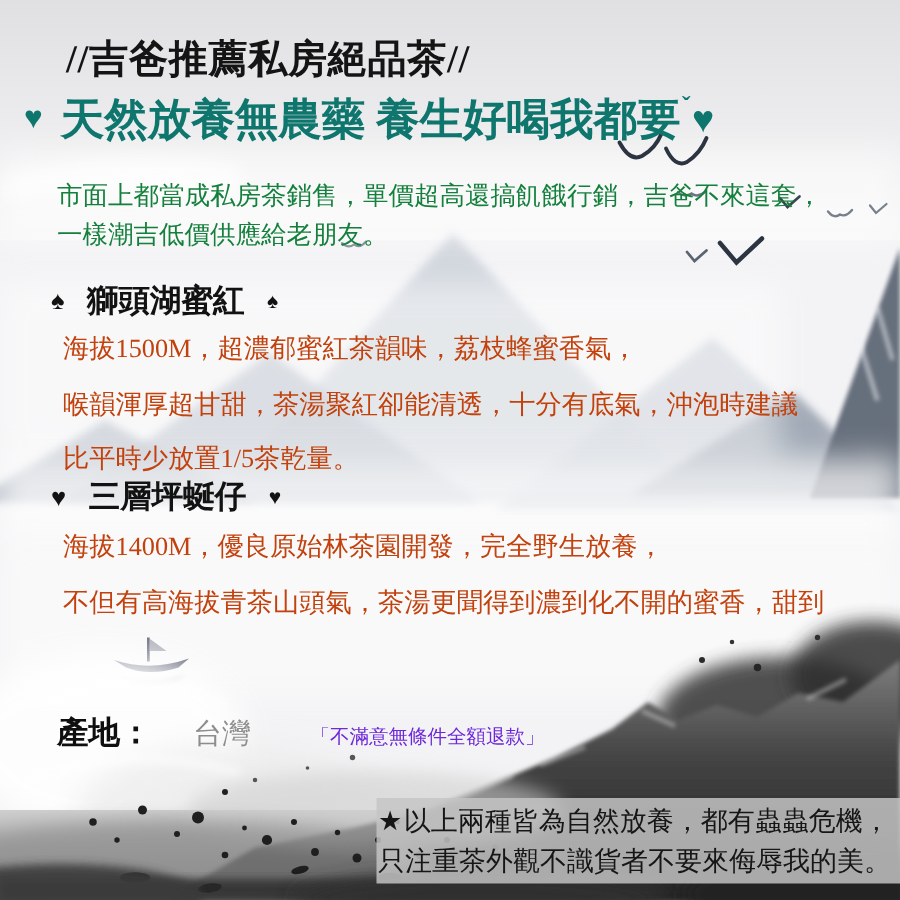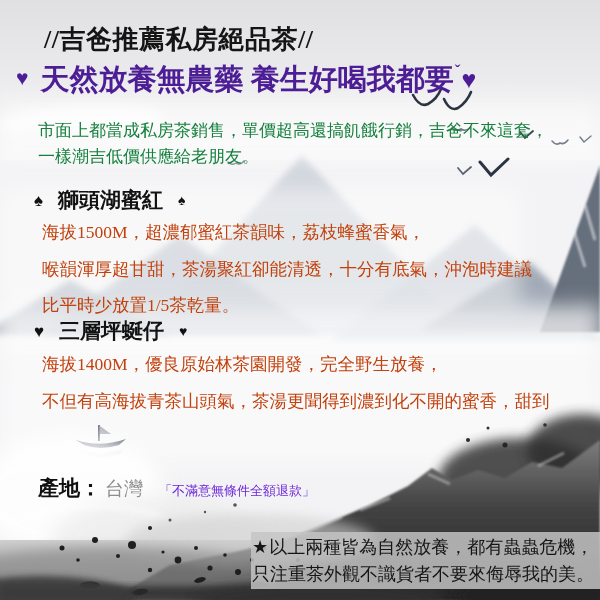--- a/index.html
+++ b/index.html
@@ -6,37 +6,37 @@
   .poster{
     position:relative;width:600px;height:600px;overflow:hidden;
     font-family:"Liberation Serif","DejaVu Serif",serif;
     background:#f3f3f5;
   }
   .bg{position:absolute;left:0;top:0;width:600px;height:600px;}
   .layer{position:absolute;white-space:nowrap;}
 
   .title{left:44px;top:22px;font-size:26px;font-weight:700;color:#141414;letter-spacing:.5px;}
 
-  .subtitle{left:16px;top:60px;font-size:29px;font-weight:700;color:#4c1d95;}
+  .subtitle{left:16px;top:60px;font-size:29px;font-weight:700;color:#0f766e;}
   .subtitle .heart-l{font-size:21px;vertical-align:4px;margin-right:12px;}
   .subtitle .heart-r{font-size:25px;vertical-align:1px;}
   .subtitle .accent{font-size:17px;position:relative;top:-13px;margin:0 1px 0 1px;}
 
   .intro{left:38px;top:118px;font-size:17px;line-height:26px;color:#15803d;}
 
   .sec-head{font-size:21px;font-weight:700;color:#121212;}
   .sec-head .suit-l{font-size:17px;margin-right:15px;vertical-align:1px;}
   .sec-head .suit-r{font-size:14px;margin-left:15px;vertical-align:2px;}
   .sec-body{font-size:17.5px;line-height:36.5px;color:#c2410c;}
   .sec1-head{left:34px;top:186px;}
   .sec1-body{left:42px;top:214px;}
   .sec2-head{left:34px;top:317px;}
   .sec2-body{left:42px;top:346px;}
 
-  .origin{left:38px;top:474px;display:flex;align-items:baseline;}
+  .origin{left:38px;top:474px;display:flex;align-items:baseline;gap:24px;}
   .origin .label{font-size:21px;font-weight:700;color:#0f0f0f;}
   .origin .value{font-size:19px;color:#8d8d8d;margin-left:4px;}
   .origin .guarantee{font-size:13px;color:#6d28d9;margin-left:16px;}
 
   .footnote{
     left:251px;top:532px;width:349px;height:57px;
     background:rgba(197,197,197,.84);
     color:#161616;font-size:18px;line-height:26.5px;
     padding:2px 0 0 1px;box-sizing:border-box;
   }

